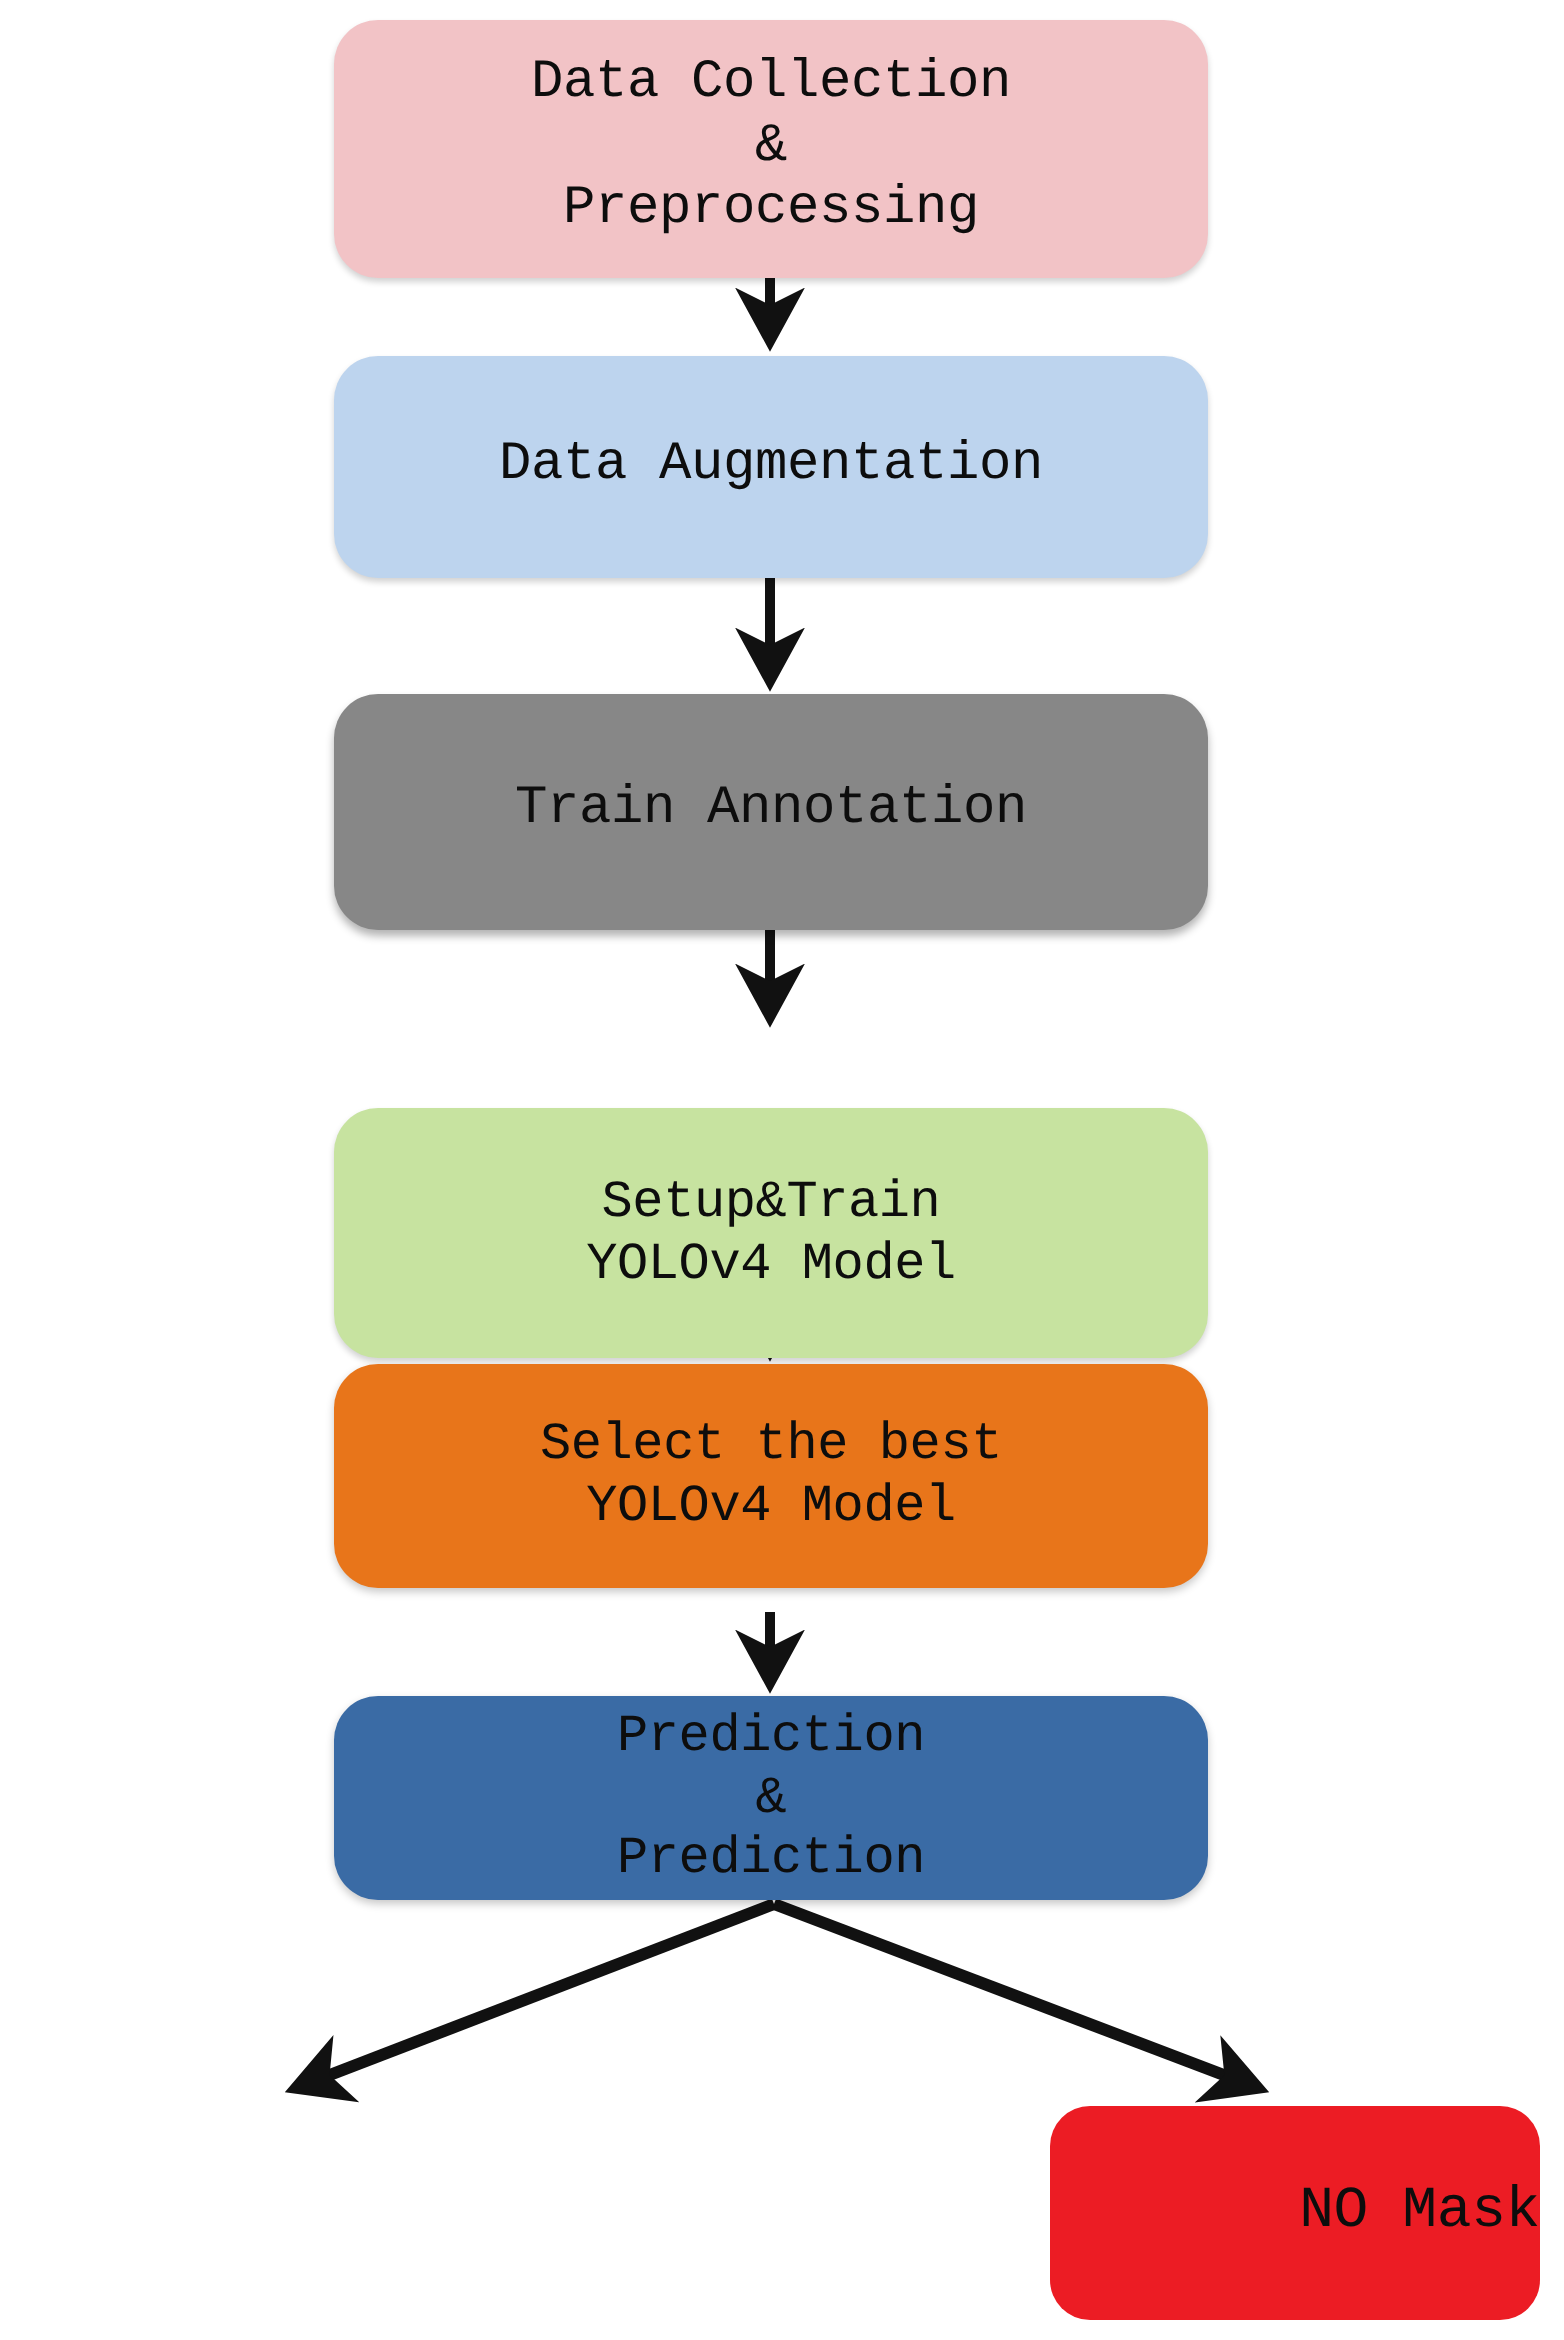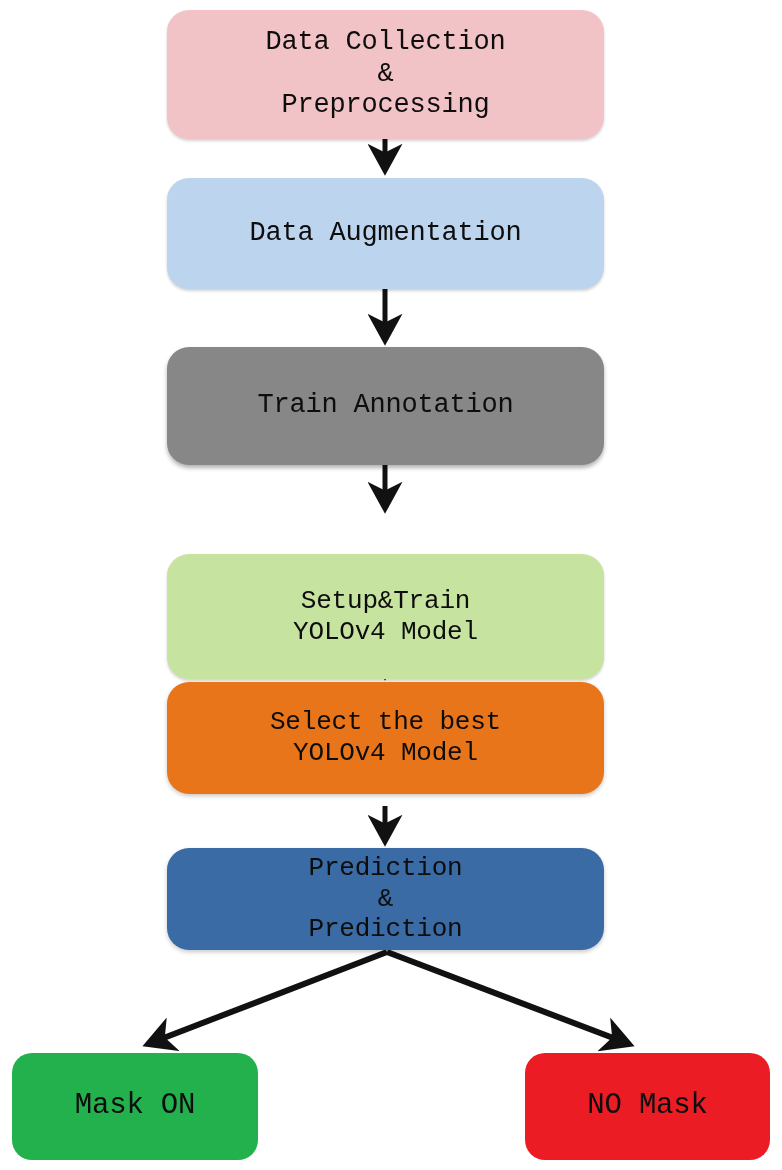--- a/index.html
+++ b/index.html
@@ -93,20 +93,21 @@
     left: 12px; top: 1053px; width: 246px; height: 107px;
     background: #22b14c;
     font-size: 29px;
     border-radius: 20px;
   }
   .node-nomask {
     left: 525px; top: 1053px; width: 245px; height: 107px;
     background: #ec1c24;
     font-size: 29px;
     border-radius: 20px;
+    align-items: flex-end;
   }
 </style>
 </head>
 <body>
 
 <div id="canvas">
 
   <svg id="arrow-layer" viewBox="0 0 782 1170" width="782" height="1170" xmlns="http://www.w3.org/2000/svg">
     <defs>
       <marker id="ah" viewBox="0 0 12 12" refX="9" refY="6" markerWidth="7" markerHeight="7" orient="auto-start-reverse">
@@ -154,21 +155,18 @@
     <span class="line">Select the best</span>
     <span class="line">YOLOv4 Model</span>
   </div>
 
   <div class="node node-predict">
     <span class="line">Prediction</span>
     <span class="line">&amp;</span>
     <span class="line">Prediction</span>
   </div>
 
-  <div class="node node-maskon">
-    <span class="line">Mask ON</span>
-  </div>
 
   <div class="node node-nomask">
     <span class="line">NO Mask</span>
   </div>
 
 </div>
 
 </body></html>

